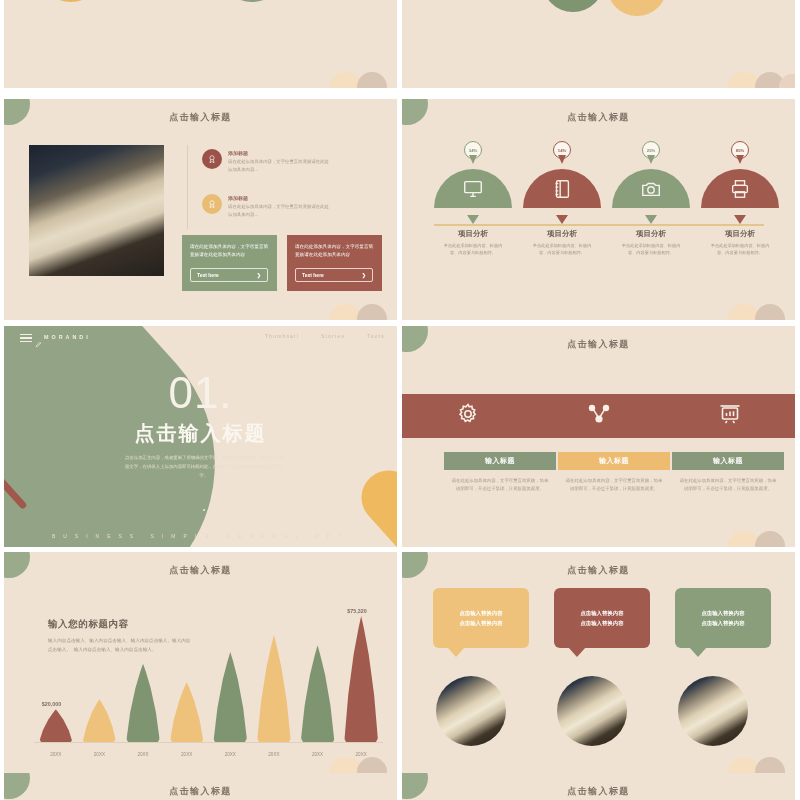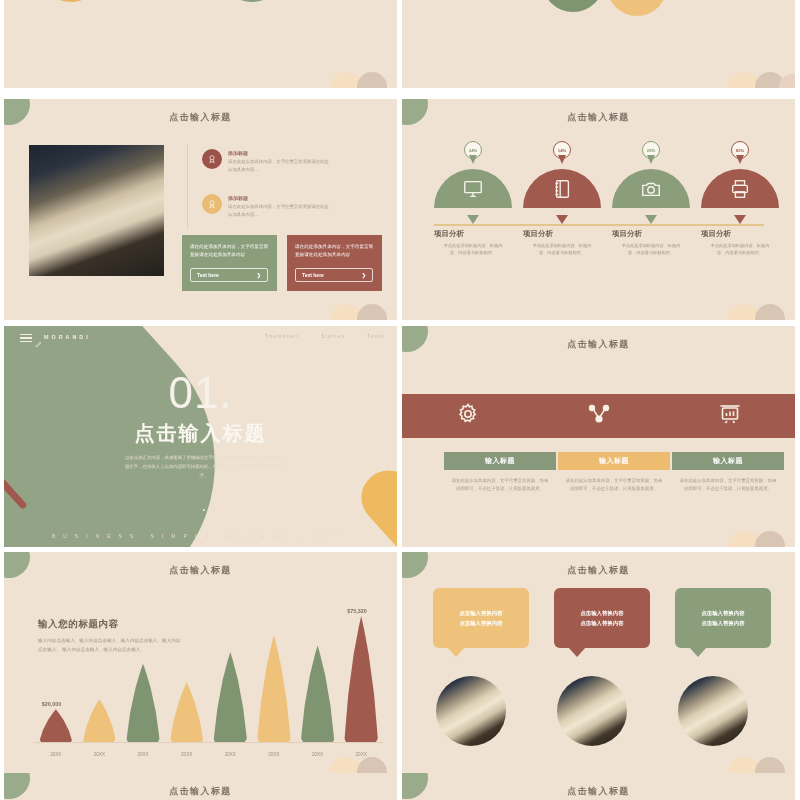--- a/index.html
+++ b/index.html
@@ -95,21 +95,21 @@
     position:absolute; left:5px; top:14px; width:0; height:0;
     border-left:4px solid transparent; border-right:4px solid transparent;
   }
   .dome{
     width:78px; height:39px; border-radius:39px 39px 0 0;
     display:flex; align-items:center; justify-content:center;
   }
   .dome svg{ width:22px; height:22px; }
   .tri{ width:0;height:0;margin:7px auto 5px auto;
       border-left:6px solid transparent; border-right:6px solid transparent; }
-  .dome-col .h{ font-size:7.5px; font-weight:bold; color:#6f6359; text-align:left; }
+  .dome-col .h{ font-size:7.5px; font-weight:bold; color:#6f6359; text-align:center; }
   .dome-col .p{ font-size:4.2px; line-height:1.7; color:#a2948a; text-align:center;
       margin-top:3px; padding:0 8px; }
   #slideD .axis{ position:absolute; left:32px; top:125px; width:330px; height:1.5px; background:#e5c58e; }
 
   
   #slideE { left:4px; top:326px; background:#f0e2d2; }
   #slideE .bigband{
     position:absolute; left:-120px; top:-92px; width:300px; height:392px;
     background:#93a486; border-radius:150px; transform:rotate(-42deg);
   }
@@ -149,21 +149,21 @@
   .tag{ height:18px; display:flex; align-items:center; justify-content:center;
       font-size:7px; font-weight:bold; color:#ffffff; letter-spacing:.5px; }
   .tagcol .p{ font-size:4.4px; line-height:1.9; color:#a4968a; text-align:center;
       margin-top:7px; padding:0 6px; }
   #slideF .tc1{ left:42px; } #slideF .tc1 .tag{ background:#87997a; }
   #slideF .tc2{ left:156px; } #slideF .tc2 .tag{ background:#eebc70; }
   #slideF .tc3{ left:270px; } #slideF .tc3 .tag{ background:#87997a; }
 
   
   #slideG { left:4px; top:552px; }
-  #slideG .lead{ position:absolute; left:34px; top:66px; width:146px; }
+  #slideG .lead{ position:absolute; left:44px; top:66px; width:146px;font-family:Liberation Mono, monospace; }
   #slideG .lead .h{ font-size:9.5px; font-weight:bold; color:#6f6359; letter-spacing:.6px; }
   #slideG .lead .p{ font-size:4.6px; line-height:1.95; color:#9c8e82; margin-top:6px; }
   #slideG .plot{ position:absolute; left:30px; right:14px; top:42px; bottom:30px; }
   #slideG .baseline{ position:absolute; left:30px; right:14px; bottom:30px; height:1px; background:#dfcfbc; }
   .peak{ position:absolute; bottom:0; }
   .lbl-val{ position:absolute; font-size:5.4px; font-weight:bold; color:#7d7066; white-space:nowrap; }
   .xlab{ position:absolute; bottom:16px; font-size:4.6px; color:#9c8e82; text-align:center; width:40px; }
 
   
   #slideH { left:402px; top:552px; }

